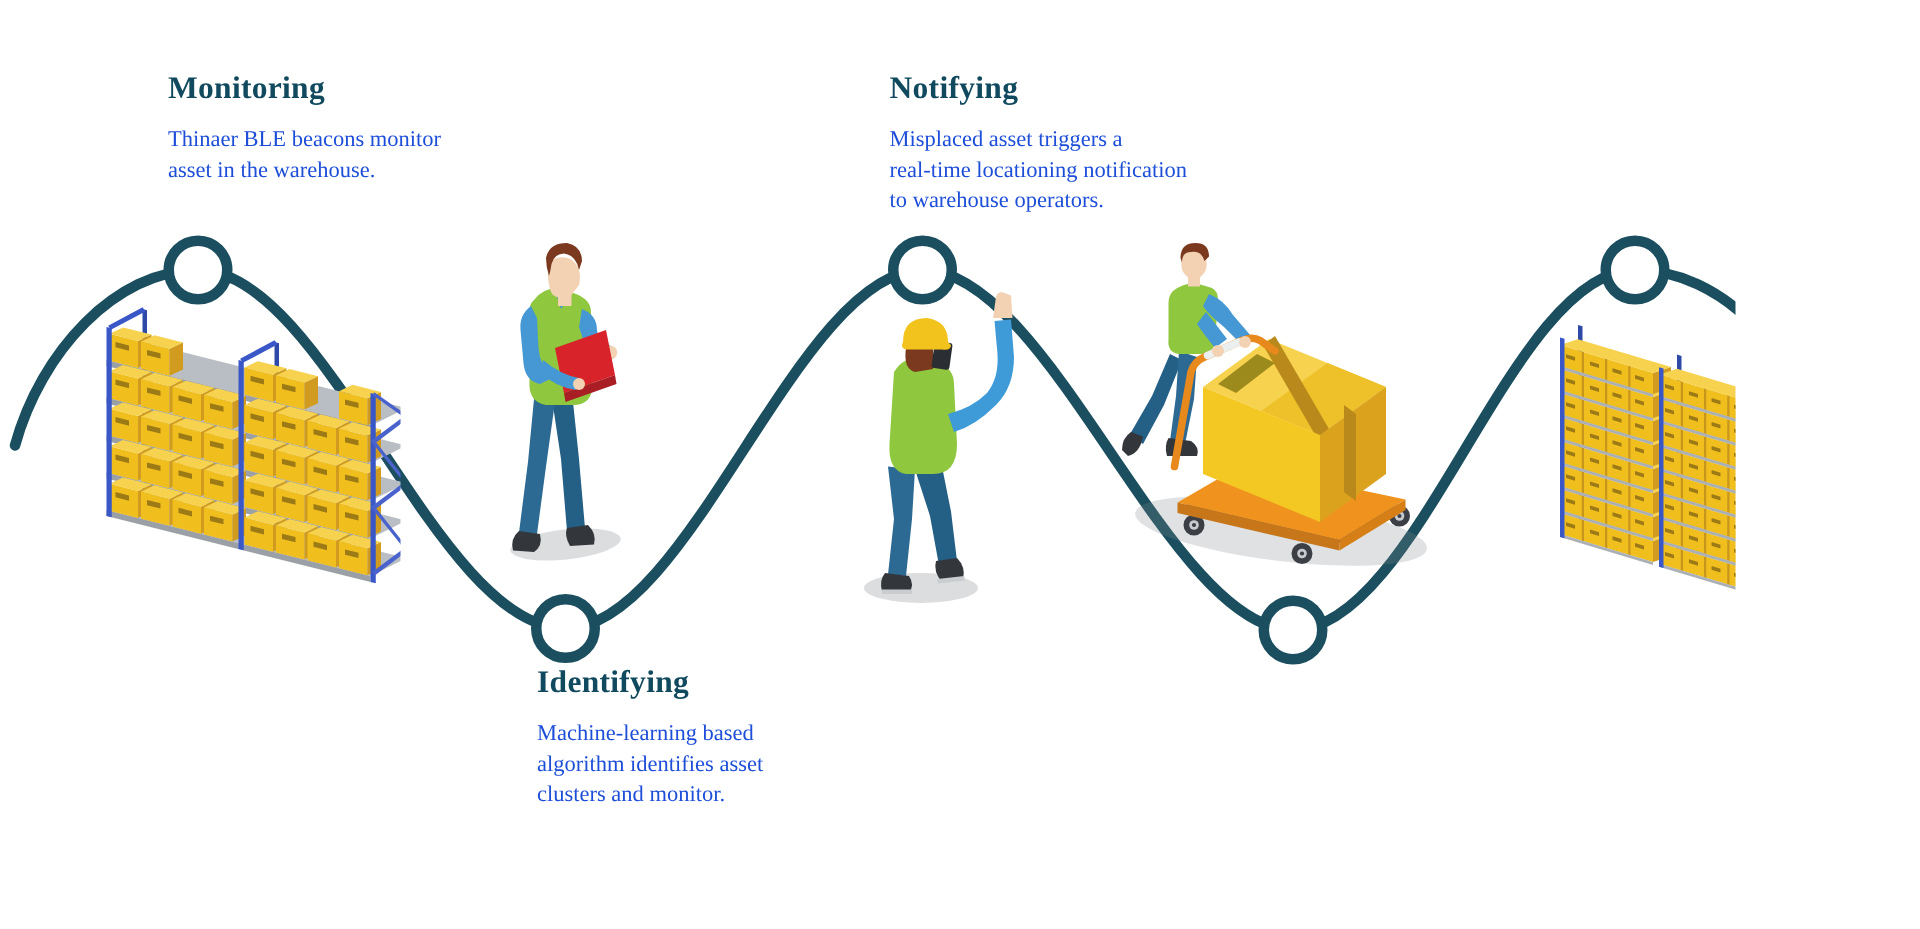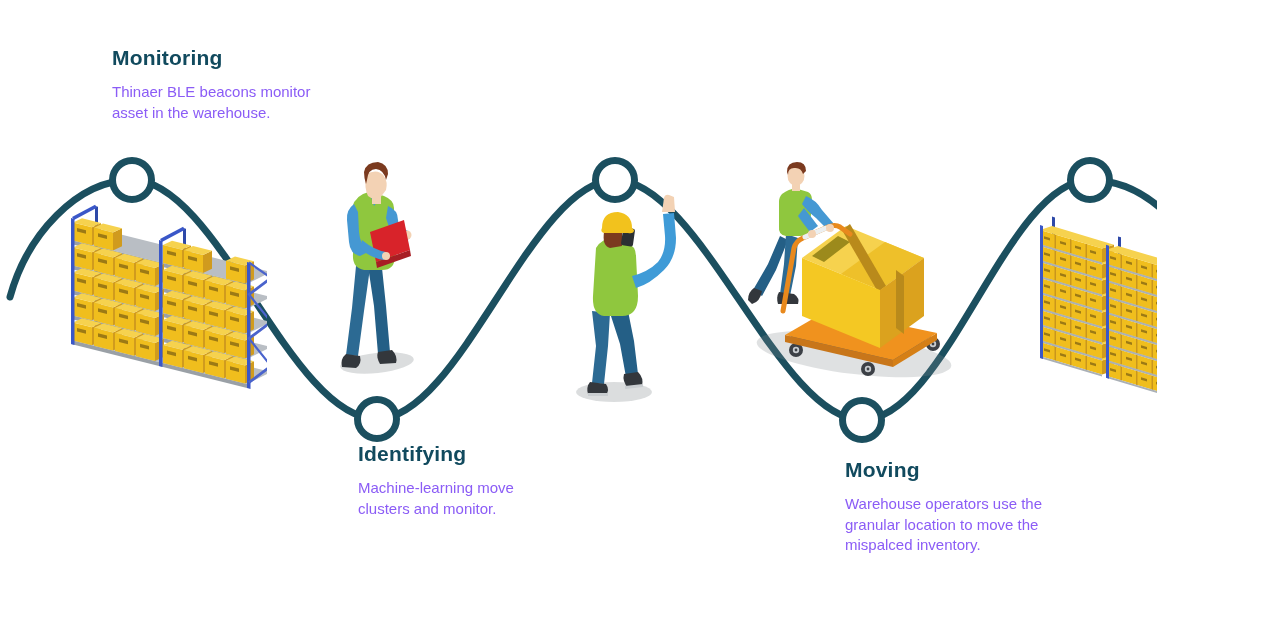--- a/index.html
+++ b/index.html
@@ -1,21 +1,21 @@
 <!DOCTYPE html>
 <html><head>
 <meta charset="utf-8">
 <style>
   html,body{margin:0;padding:0;background:#fff;}
   .canvas{position:relative;width:1157px;height:619px;background:#ffffff;overflow:hidden;
-          font-family:Liberation Sans, sans-serif;}
+          font-family:Liberation Serif, serif;}
   .layer{position:absolute;left:0;top:0;}
   .step{position:absolute;}
   .step h2{margin:0 0 12px 0;font-size:21px;font-weight:bold;color:#114a5e;letter-spacing:.2px;}
-  .step .line{font-size:15px;line-height:20.5px;color:#8b5cf6;white-space:nowrap;}
+  .step .line{font-size:15px;line-height:20.5px;color:#1d4ed8;white-space:nowrap;}
   svg{display:block;}
   .illu{position:absolute;}
 </style>
 </head>
 <body>
 
 <div class="canvas">
 
   <svg class="layer" width="1280" height="619" viewBox="0 0 1280 619">
     <path d="M10 297 C27 235 77 180 132 180 C218 180 290 419 377 419 C460 419 532 180 615 180 C700 180 779 420 862 420 C946 420 1007 180 1090 180 C1148 180 1199 234 1215 302" fill="none" stroke="#1b4f5f" stroke-width="7" stroke-linecap="round"></path>
@@ -250,26 +250,27 @@
   </svg>
 
   <div class="step" style="left:112px;top:46px">
     <h2>Monitoring</h2>
     <div class="line">Thinaer BLE beacons monitor</div>
     <div class="line">asset in the warehouse.</div>
   </div>
 
   <div class="step" style="left:358px;top:442px">
     <h2>Identifying</h2>
-    <div class="line">Machine-learning move</div>
+    <div class="line">Machine-learning based</div>
+    <div class="line">algorithm identifies asset</div>
     <div class="line">clusters and monitor.</div>
   </div>
 
-
-  <div class="step" style="left:845px;top:458px">
-    <h2>Moving</h2>
-    <div class="line">Warehouse operators use the</div>
-    <div class="line">granular location to move the</div>
-    <div class="line">mispalced inventory.</div>
+  <div class="step" style="left:593px;top:46px">
+    <h2>Notifying</h2>
+    <div class="line">Misplaced asset triggers a</div>
+    <div class="line">real-time locationing notification</div>
+    <div class="line">to warehouse operators.</div>
   </div>
 
 
+
 </div>
 
 </body></html>

